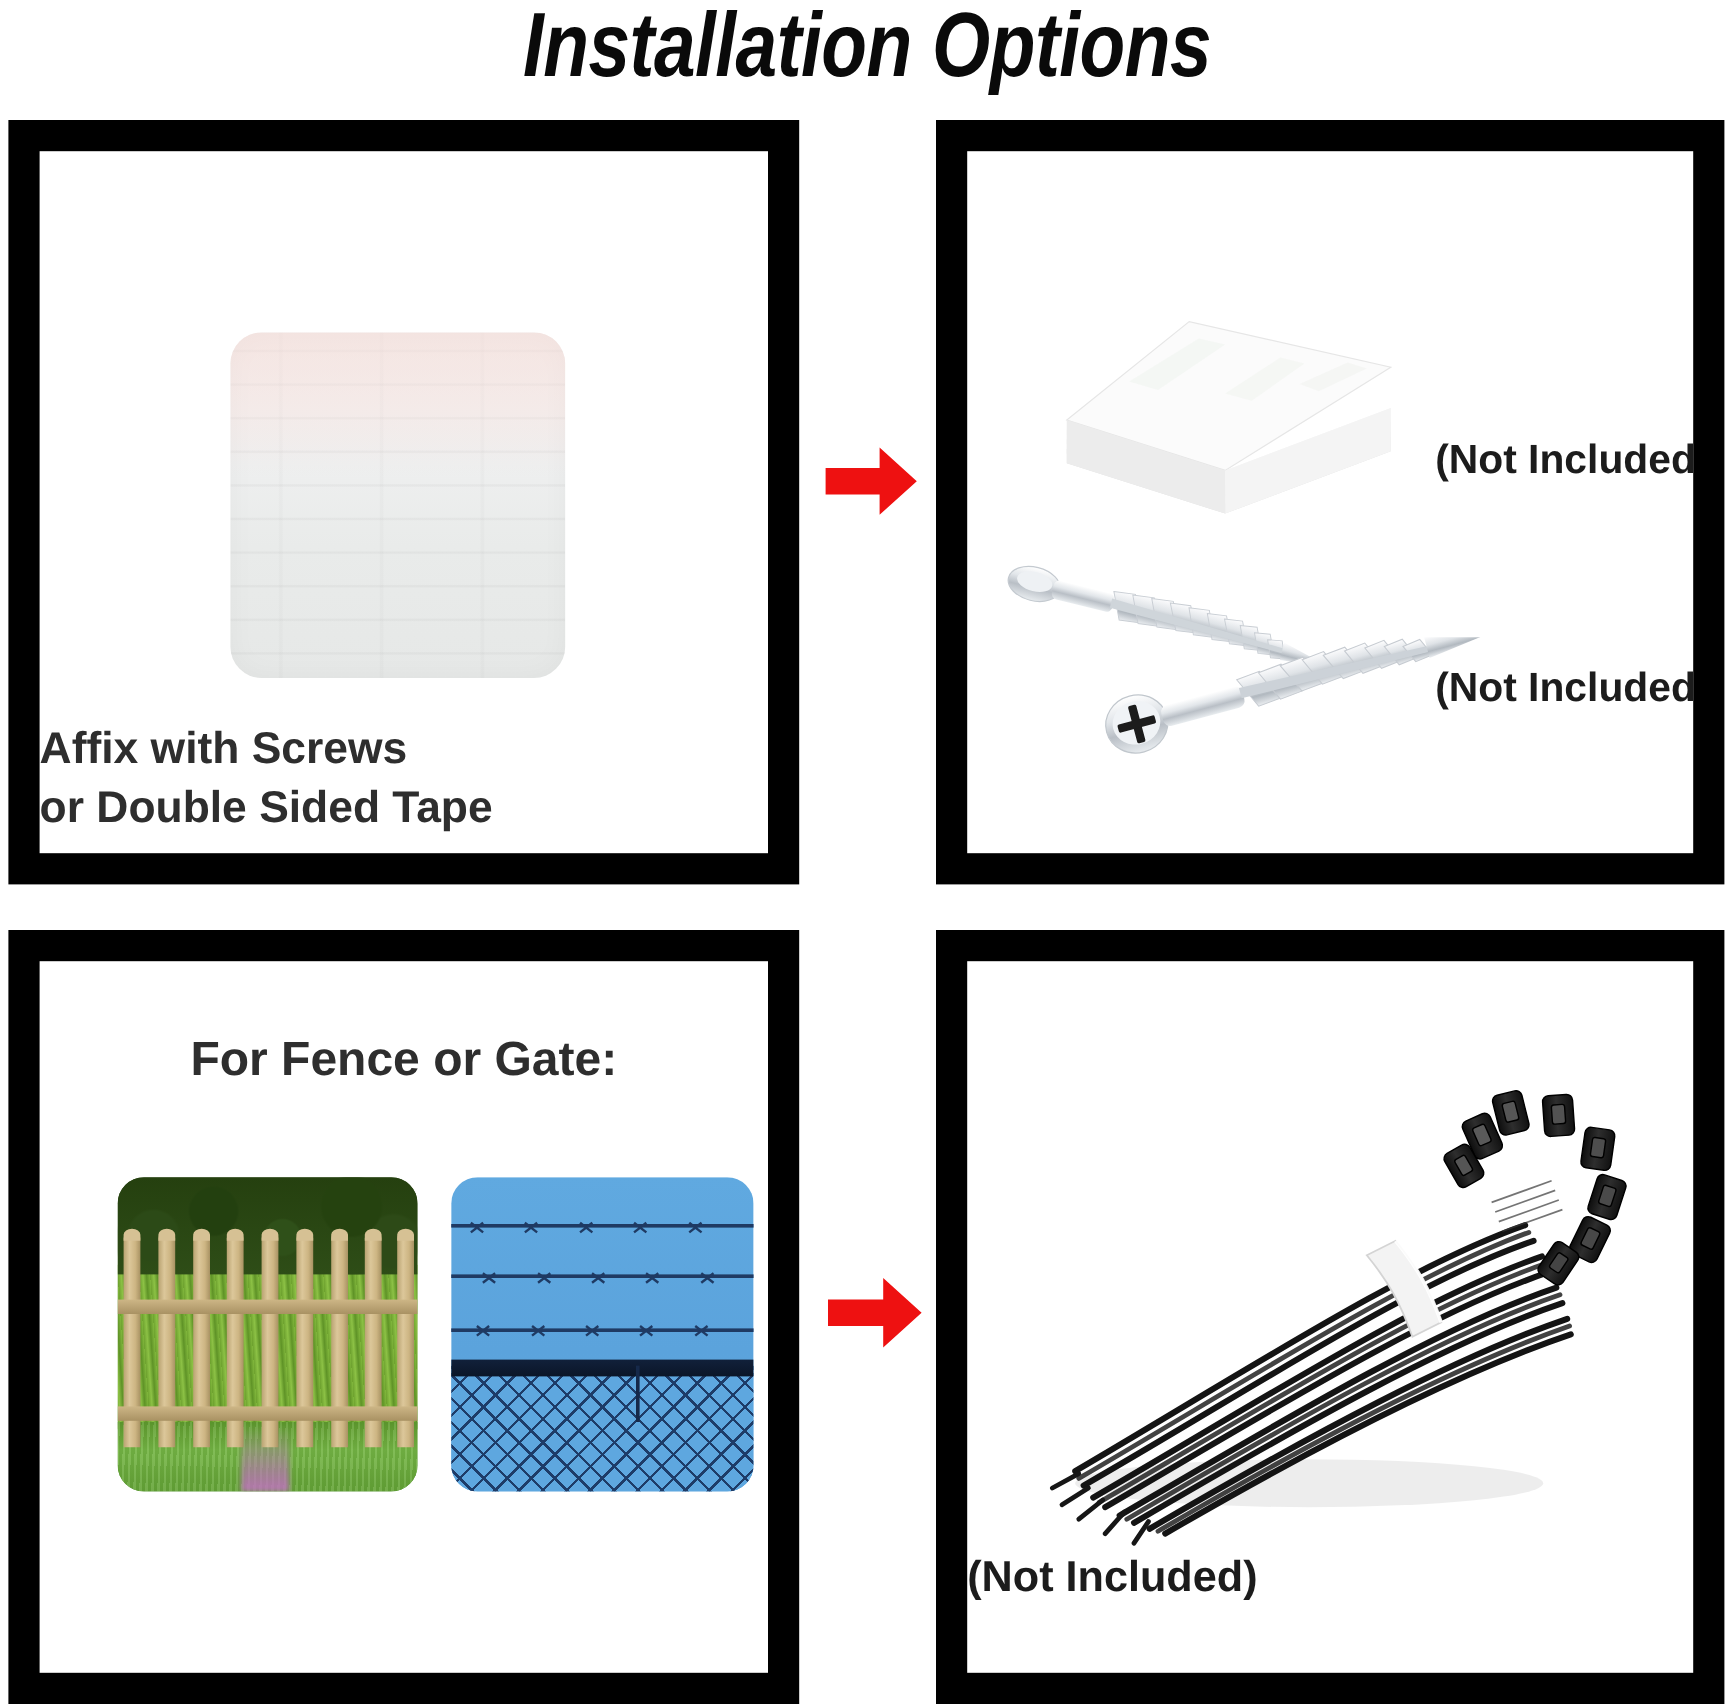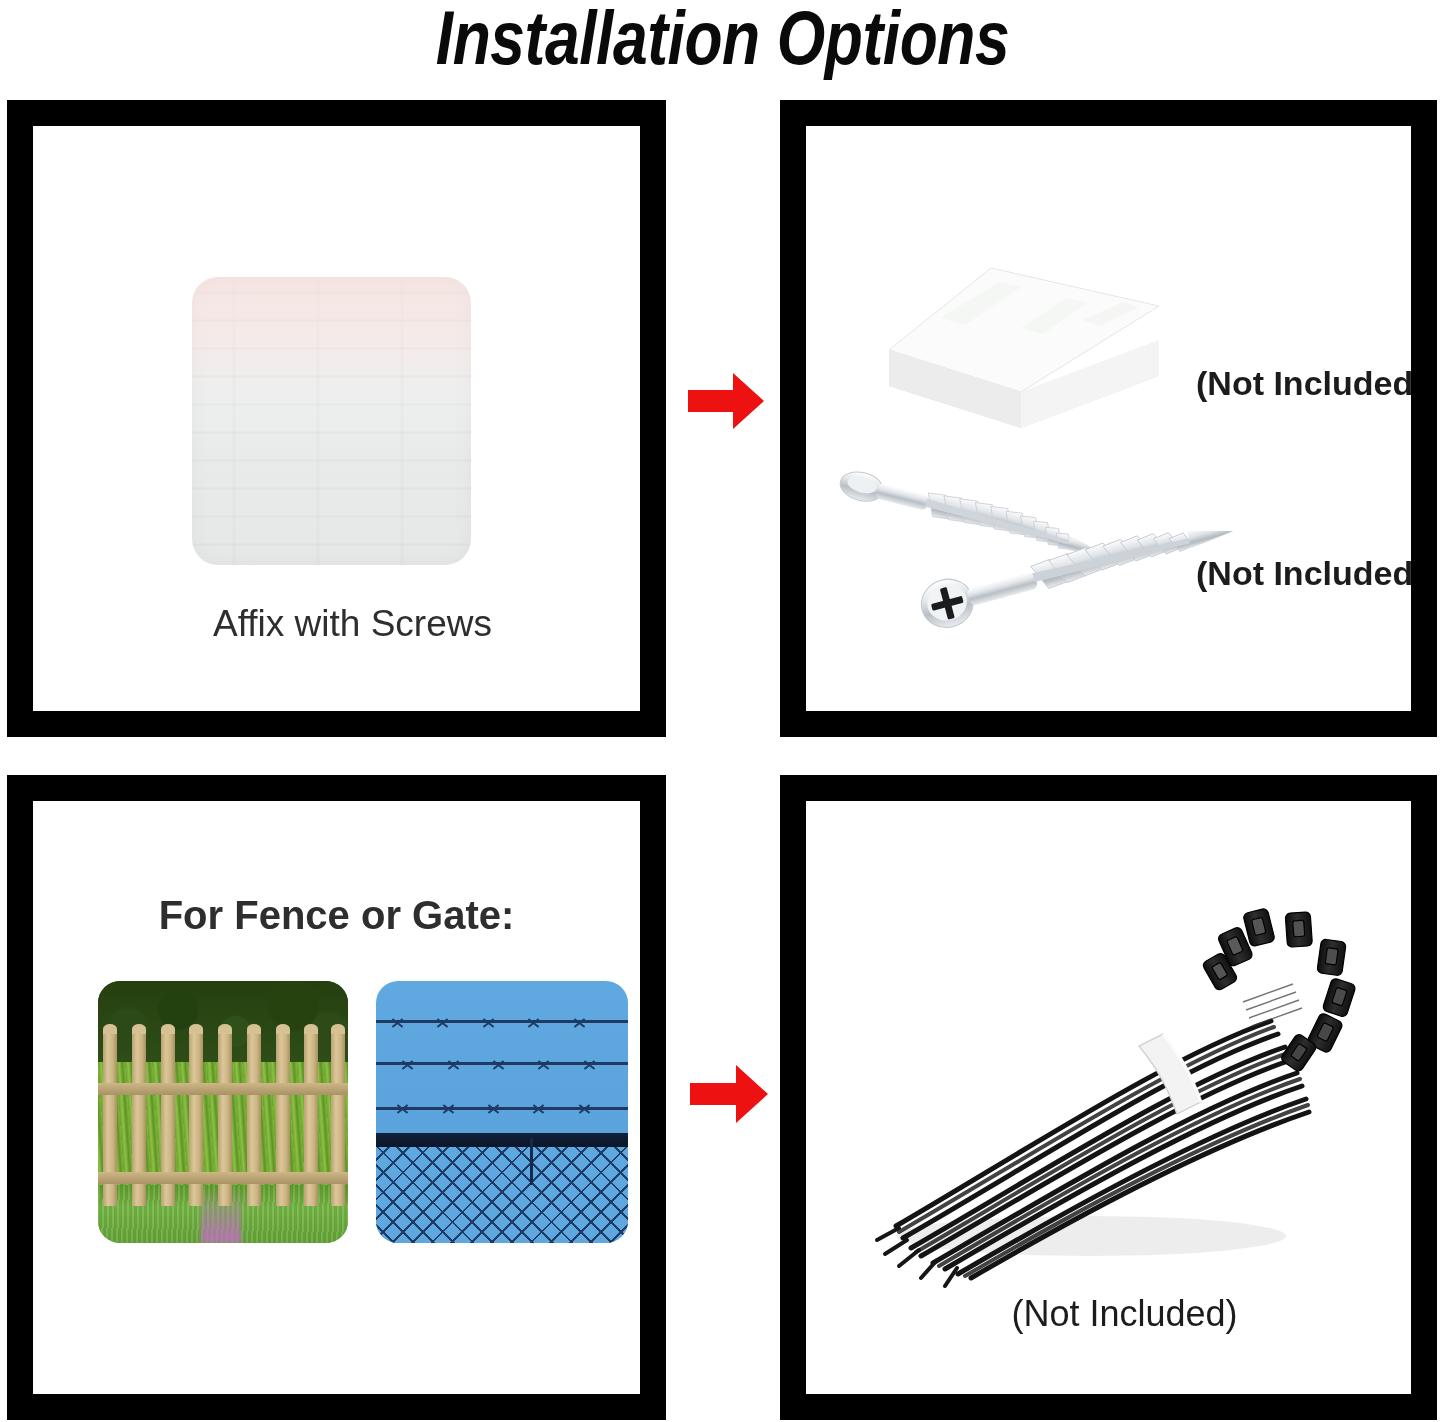--- a/index.html
+++ b/index.html
@@ -30,22 +30,22 @@
   #panel-fence       {left:7px;   top:775px;  width:659px; height:645px;}
   #panel-fence-hw    {left:780px; top:775px;  width:657px; height:645px;}
 
   .panel-inner{position:relative;width:100%;height:100%;overflow:hidden;}
 
   .heading{
     position:absolute;left:0;width:100%;text-align:center;
     font-size:40px;font-weight:bold;color:#2e2e2e;letter-spacing:0px;
   }
   .caption{
-    position:absolute;left:16px;width:100%;text-align:center;
-    font-size:37px;font-weight:normal;color:#2e2e2e;line-height:1.38;
+    position:absolute;left:0;width:100%;
+    font-size:37px;font-weight:bold;color:#2e2e2e;line-height:1.38;
   }
   .ni-label{
     position:absolute;font-size:34px;font-weight:bold;color:#1c1c1c;
     white-space:nowrap;
   }
 
   
   #wall-swatch{
     position:absolute;left:159px;top:151px;width:279px;height:288px;
     border-radius:26px;overflow:hidden;
@@ -144,20 +144,21 @@
 <div class="panel" id="panel-walls">
   <div class="panel-inner">
 
     <div id="wall-swatch">
       <div class="courses"></div>
       <div class="mortar"></div>
       <div class="blush"></div>
     </div>
 
     <div class="caption" style="top:472px;">Affix with Screws</div>
+    <div class="caption" style="top:521px;">or Double Sided Tape</div>
   </div>
 </div>
 
 <svg class="arrow" style="left:686px;top:370px;" width="80" height="62" viewBox="0 0 80 62">
   <path d="M2,20 L47,20 L47,3 L78,31 L47,59 L47,42 L2,42 Z" fill="#ee1111"></path>
 </svg>
 
 <div class="panel" id="panel-wall-hw">
   <div class="panel-inner">
 
@@ -251,21 +252,21 @@
 
         <path d="M286,62 L332,74 L286,80 Z" fill="url(#metal2)"></path>
       </g>
     </svg>
     <div class="ni-label" style="left:390px;top:428px;">(Not Included)</div>
   </div>
 </div>
 
 <div class="panel" id="panel-fence">
   <div class="panel-inner">
-    <div class="heading" style="top:60px;margin-top:32px;">For Fence or Gate:</div>
+    <div class="heading" style="top:60px;">For Fence or Gate:</div>
 
     <div class="photo" id="photo-picket">
       <div class="pf-sky"></div>
       <div class="pf-grassbg"></div>
       <div class="pf-hedge"></div>
       <div class="pf-lawn"></div>
       <div class="pf-path"></div>
       <div class="picket" style="left:2%;"></div>
       <div class="picket" style="left:13.5%;"></div>
       <div class="picket" style="left:25%;"></div>

